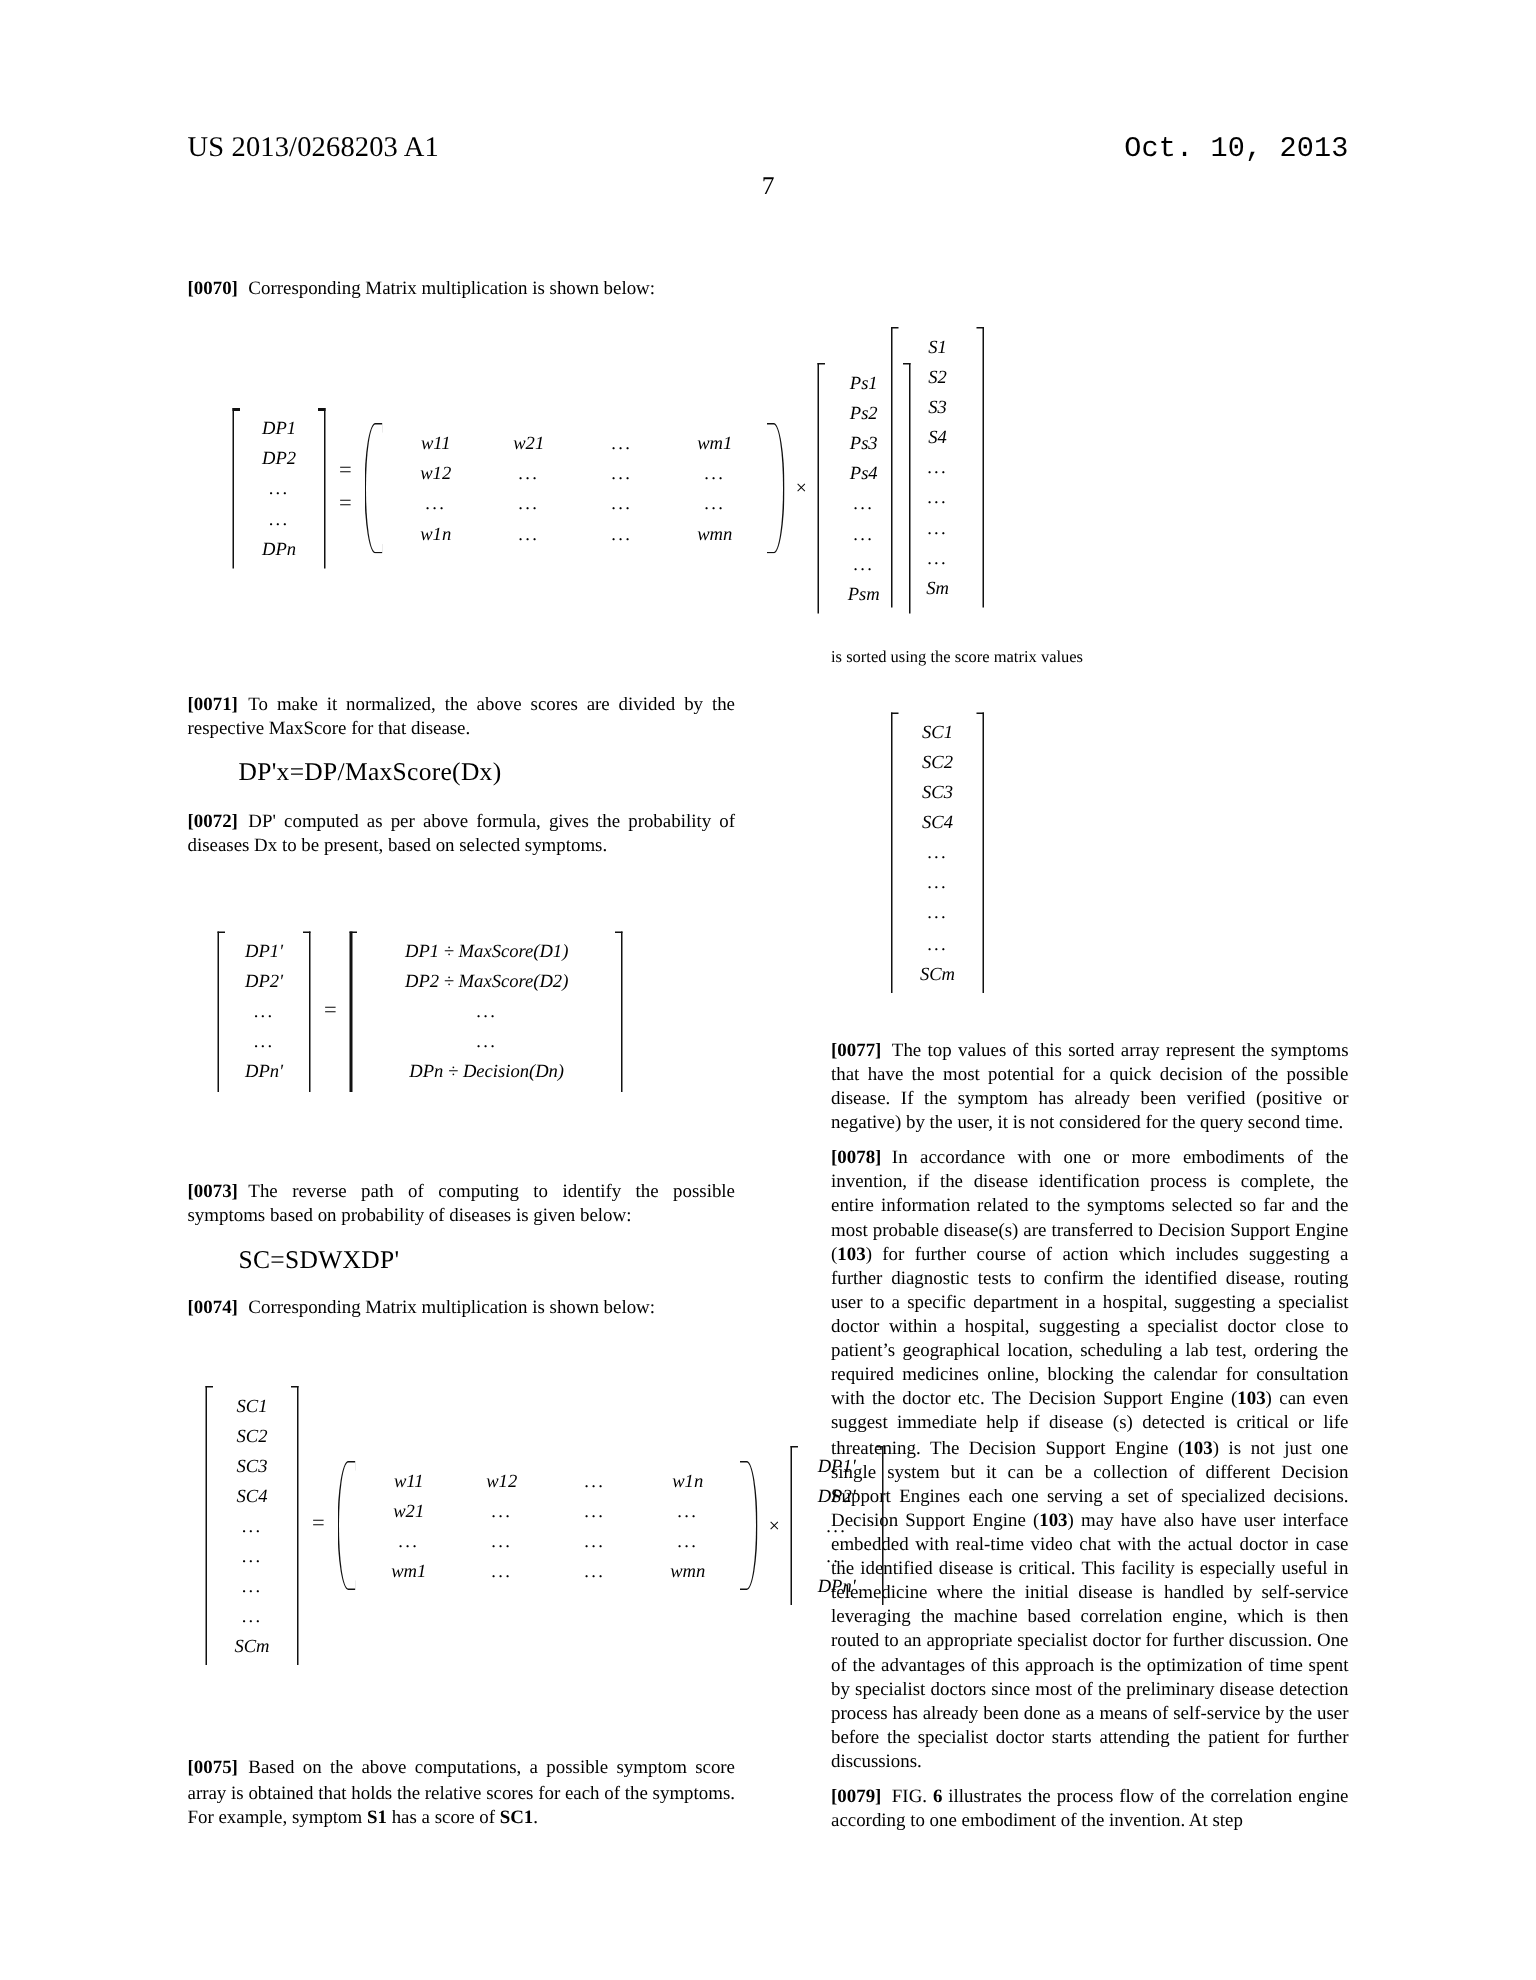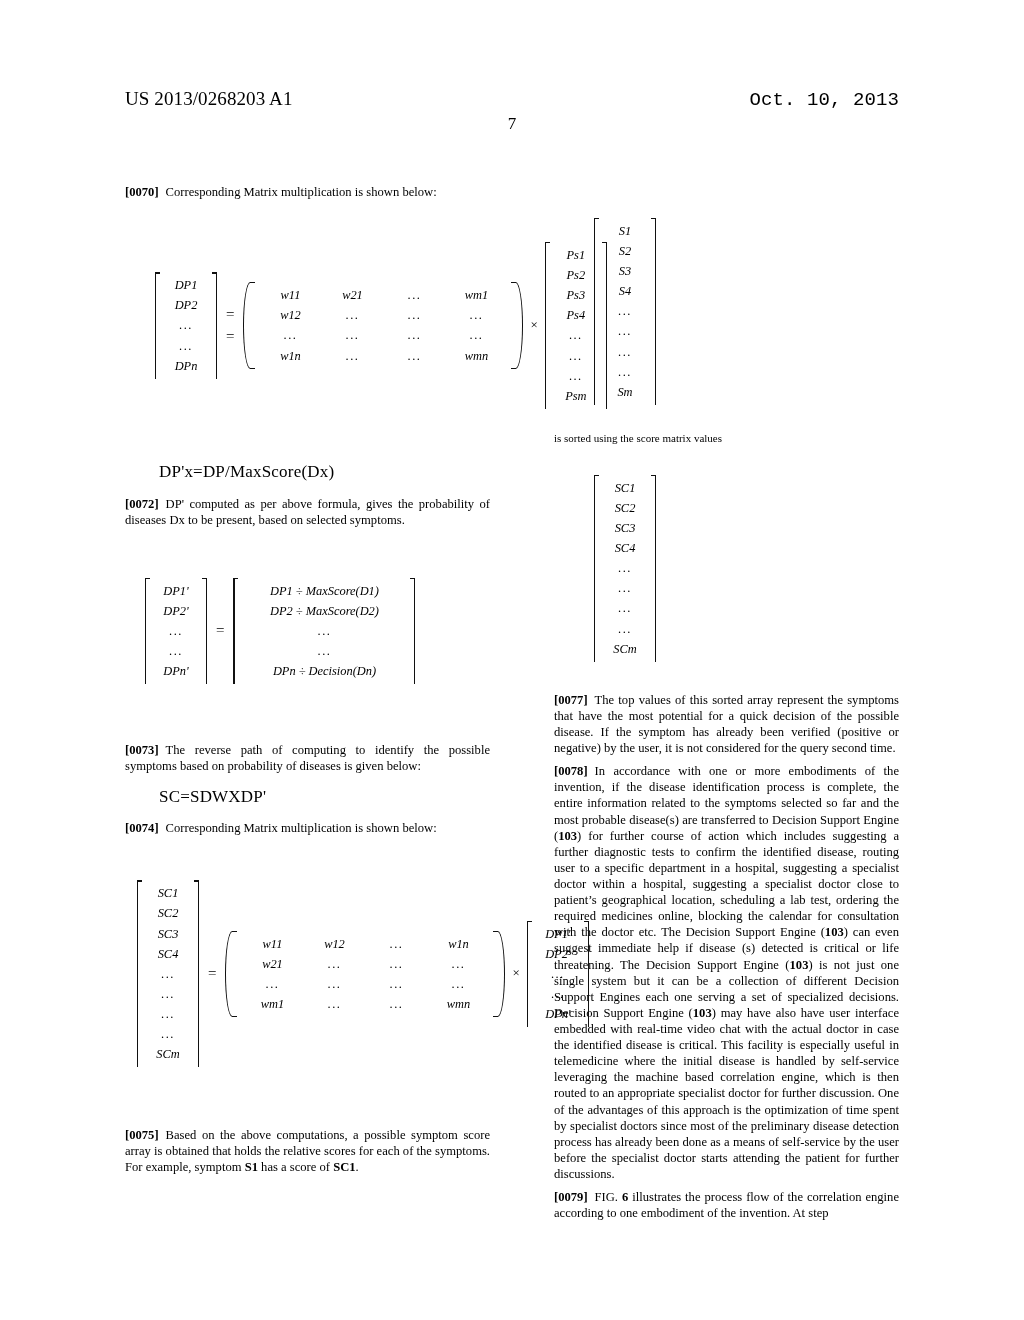--- a/index.html
+++ b/index.html
@@ -280,20 +280,23 @@
                 <span class="cell dots">...</span>
               </span>
               <span class="row">
                 <span class="cell">Psm</span>
               </span>
             </span>
           <span class="brk sq-r"></span>
         </span>
       </div>
 
+      <p class="para" style="margin-top:36px;">
+        <span class="pn">[0071]</span><span>To make it normalized, the above scores are divided by the respective MaxScore for that disease.</span>
+      </p>
 
       <div class="formula-line">DP'x=DP/MaxScore(Dx)</div>
 
       <p class="para">
         <span class="pn">[0072]</span><span>DP' computed as per above formula, gives the probability of diseases Dx to be present, based on selected symptoms.</span>
       </p>
 
       <div class="matrix-block mb-indent-2" style="margin-top:50px;margin-bottom:58px;">
         <span class="vec">
           <span class="brk sq-l"></span>

